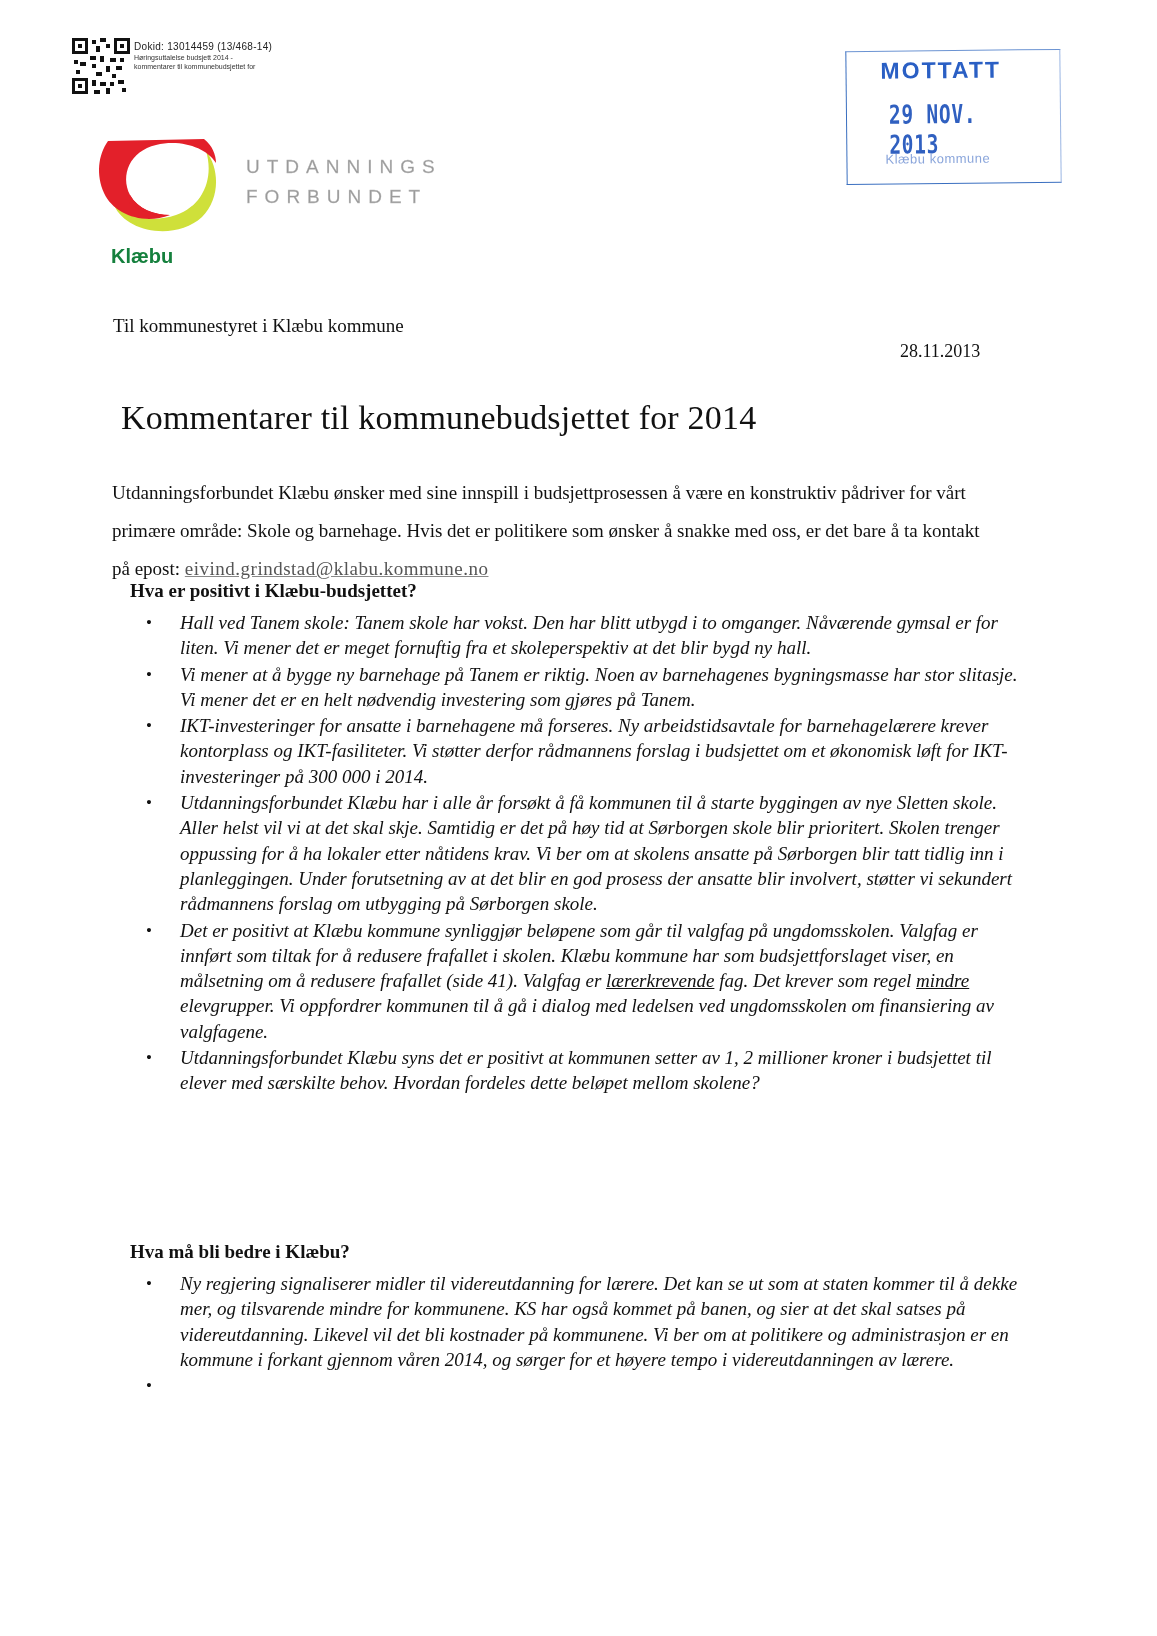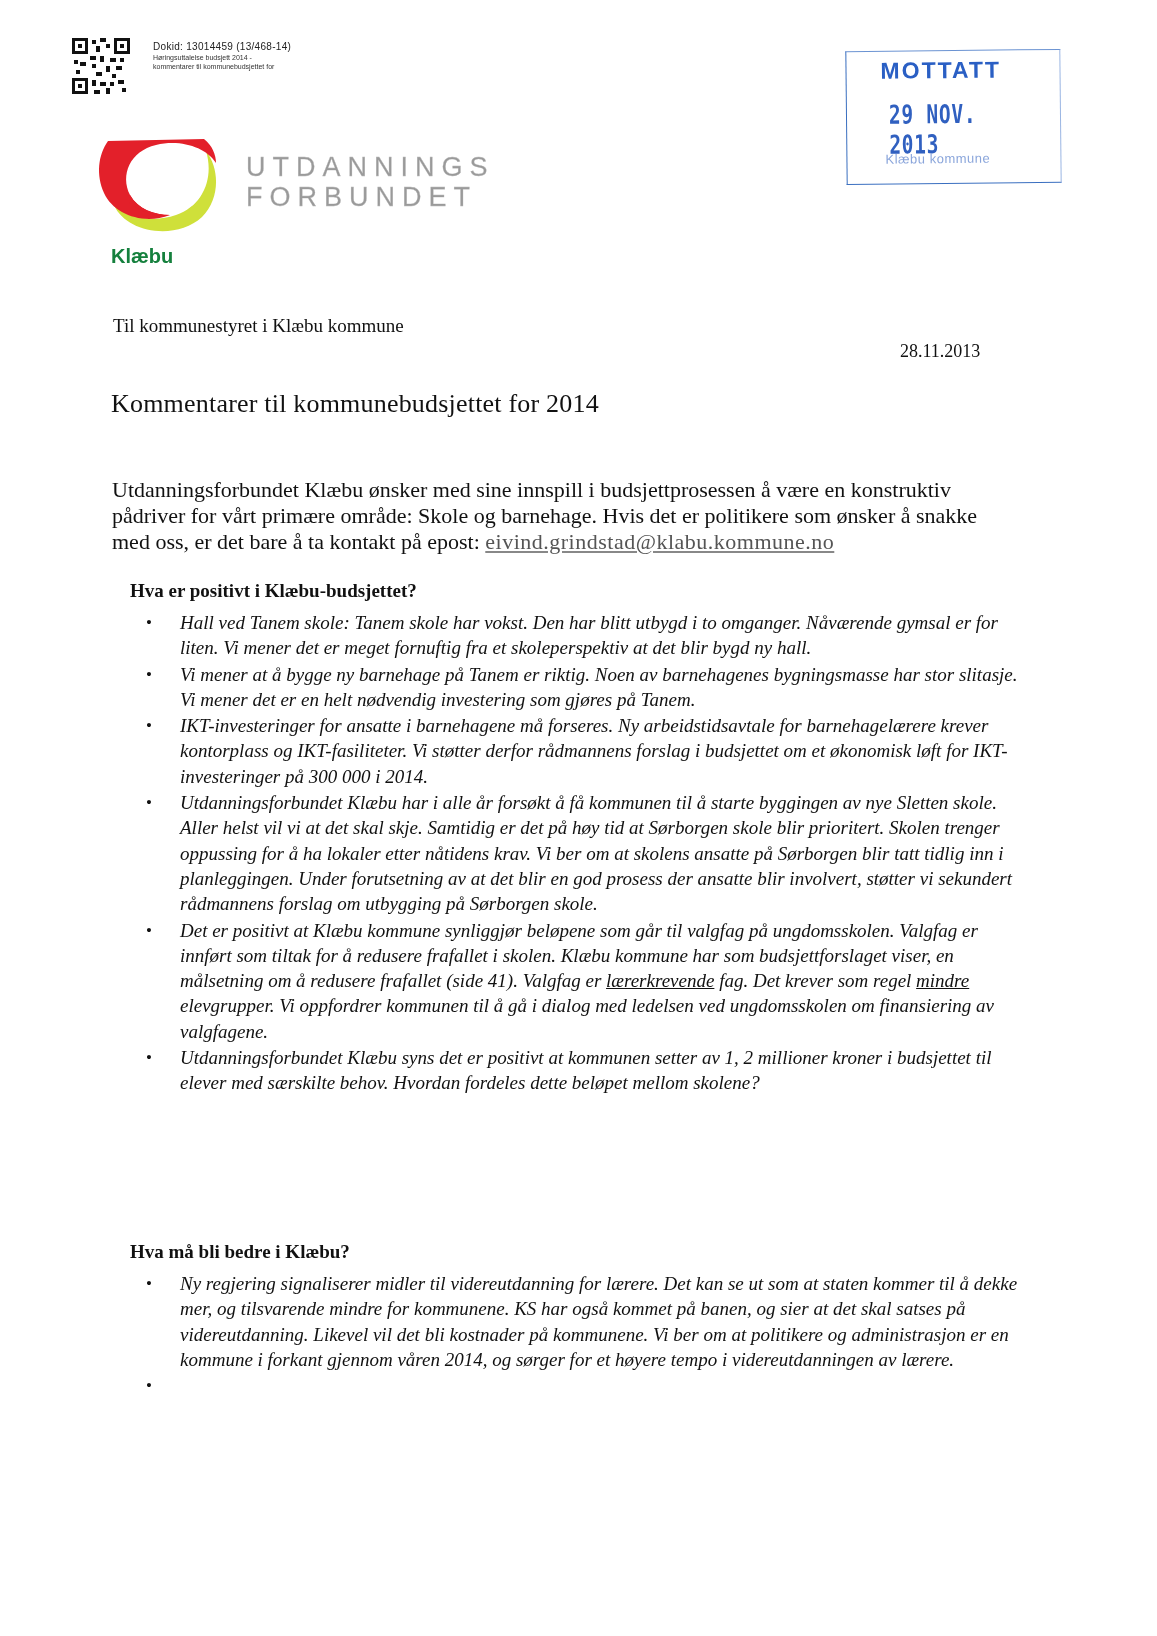--- a/index.html
+++ b/index.html
@@ -2,45 +2,45 @@
 <html><head>
 <meta charset="utf-8">
 <style>
   html, body { margin: 0; padding: 0; background: #ffffff; }
   body { width: 1157px; height: 1636px; position: relative; overflow: hidden; color: #111; }
   .serif { font-family: "Liberation Serif", "DejaVu Serif", serif; }
 
   
   .docid { position: absolute; left: 72px; top: 38px; display: flex; align-items: flex-start; }
   .qr { width: 58px; height: 56px; }
-  .docid-text { margin-left: 23px; margin-top: 2px; font-family: "Liberation Sans", sans-serif; color: #222; }
+  .docid-text { margin-left: 4px; margin-top: 2px; font-family: "Liberation Sans", sans-serif; color: #222; }
   .docid-line1 { font-size: 10px; letter-spacing: 0.3px; line-height: 13px; }
   .docid-line2, .docid-line3 { font-size: 7px; line-height: 9px; color: #333; }
 
   
   .stamp { position: absolute; left: 846px; top: 50px; width: 213px; height: 132px;
            border: 1.5px solid #3a6fc0; border-top-color: #6b93d2; border-right-color: #9bb6e3;
            transform: rotate(-0.6deg); font-family: "Liberation Sans", sans-serif; color: #2f63c0; }
   .stamp-title { position: absolute; left: 34px; top: 6px; font-size: 23px; font-weight: bold; letter-spacing: 2px; color: #2a5fc4; }
   .stamp-date { position: absolute; left: 42px; top: 48px; font-size: 26px; font-weight: bold; color: #3060c0;
                 transform: scaleX(0.75); transform-origin: left; letter-spacing: 1px; font-family: "DejaVu Sans Mono", monospace; }
   .stamp-place { position: absolute; left: 38px; top: 100px; font-size: 13px; color: #6d8fd2; opacity: 0.8; letter-spacing: 0.5px; }
 
   
   .logo { position: absolute; left: 96px; top: 133px; width: 126px; height: 104px; }
   .brand { position: absolute; left: 246px; top: 152px; font-family: "Liberation Sans", sans-serif;
-           color: #9a9a9a; font-size: 27px; letter-spacing: 7px; line-height: 30px; font-weight: normal;
+           color: #9a9a9a; font-size: 19px; letter-spacing: 7px; line-height: 30px; font-weight: normal;
            -webkit-text-stroke: 0.3px #bbb; }
   .local { position: absolute; left: 111px; top: 245px; font-family: "Liberation Sans", sans-serif; font-weight: bold; font-size: 20px; color: #15803d; }
 
   .to { position: absolute; left: 113px; top: 315px; font-size: 19px; }
   .date { position: absolute; left: 900px; top: 341px; font-size: 18px; }
-  h1 { position: absolute; left: 111px; top: 389px; margin: 0; font-weight: normal; font-size: 26px; letter-spacing: 0.2px; }
+  h1 { position: absolute; left: 111px; top: 389px; margin: 10px; font-weight: normal; font-size: 34px; letter-spacing: 0.2px; }
 
-  .intro { position: absolute; left: 112px; top: 455px; width: 880px; font-size: 22px; line-height: 26px; }
+  .intro { position: absolute; left: 112px; top: 455px; width: 880px; font-size: 19px; line-height: 38px; }
   .email { color: #555; text-decoration: underline; text-decoration-color: #888; letter-spacing: 0.5px; }
 
   h2 { position: absolute; margin: 18px; font-size: 19px; font-weight: bold; }
   .h2a { left: 112px; top: 562px; }
   .h2b { left: 112px; top: 1223px; }
 
   ul { position: absolute; margin: 0; padding: 0; list-style: none; font-style: italic; font-size: 19px; line-height: 25.3px; }
   .list1 { left: 146px; top: 610px; width: 880px; }
   .list2 { left: 146px; top: 1271px; width: 880px; }
   li { position: relative; padding-left: 34px; }

